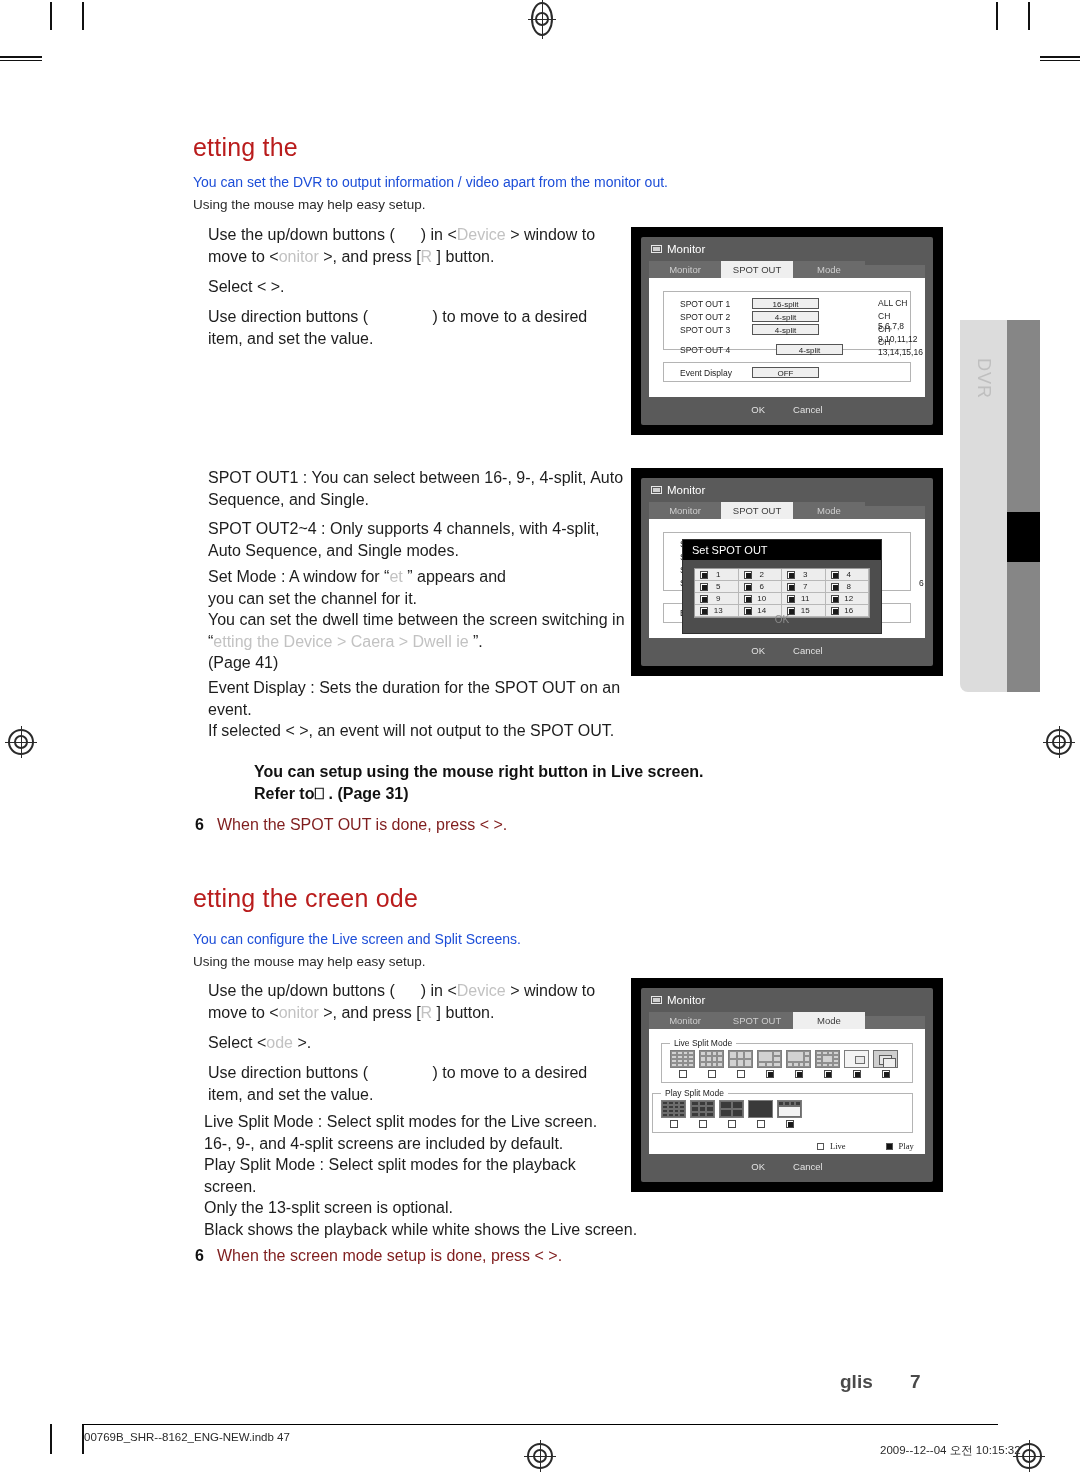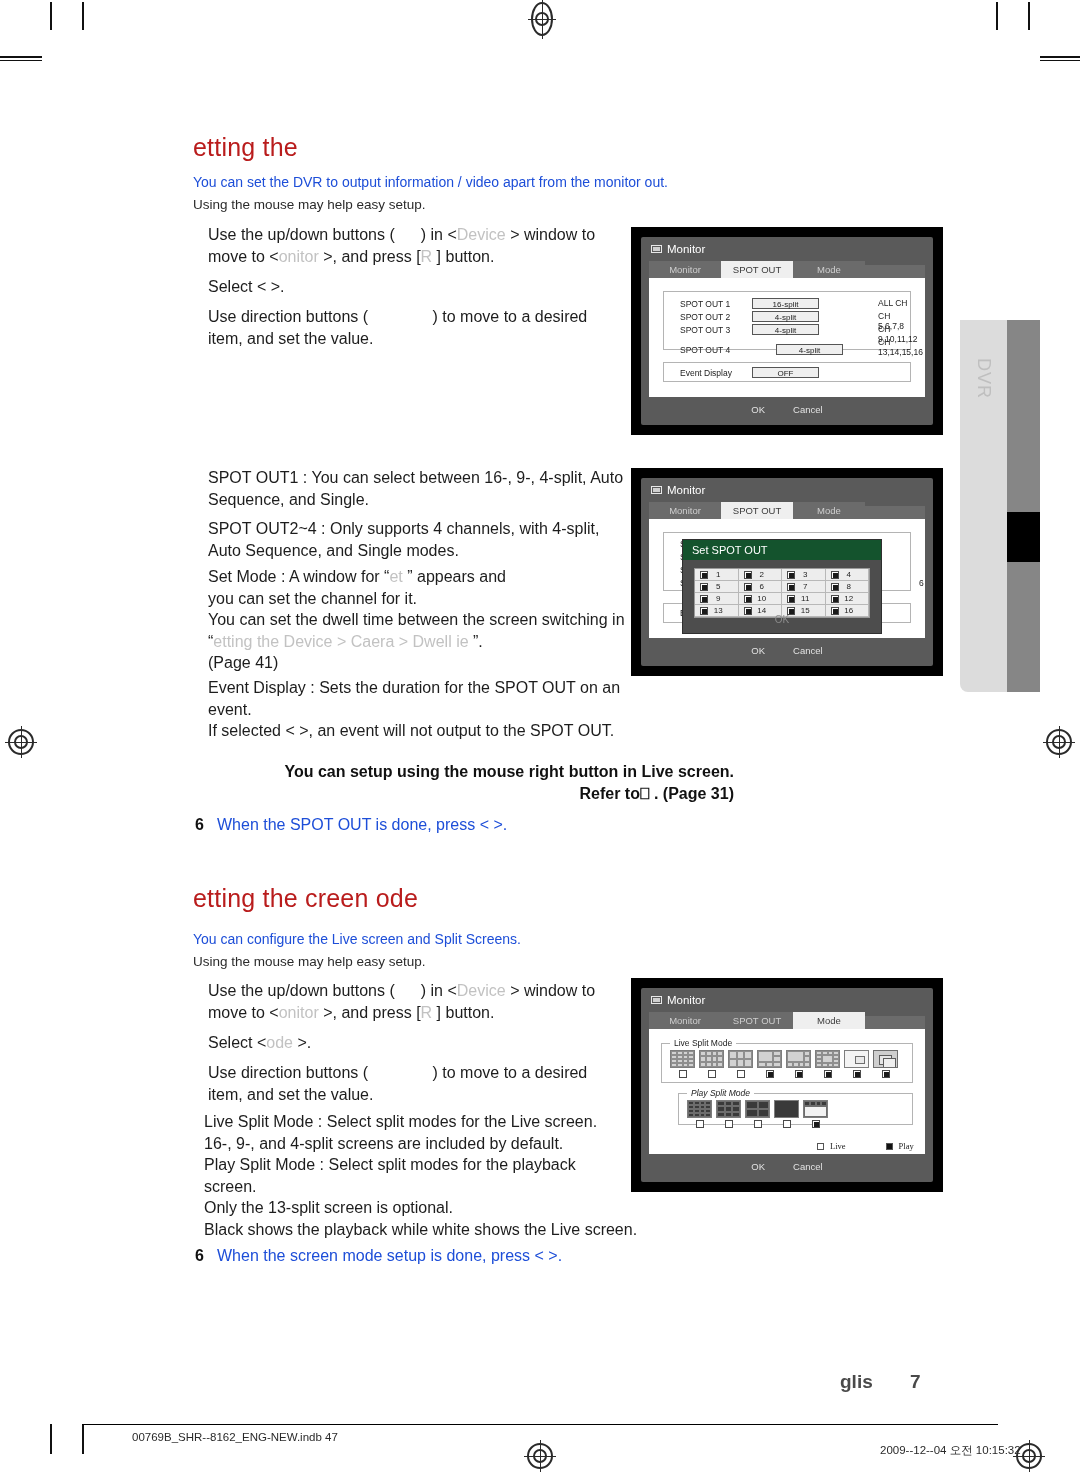--- a/index.html
+++ b/index.html
@@ -54,21 +54,21 @@
     font-size:16px; line-height:21.5px; color:#1d1d1d;
   }
   .fade { color:#c2c2c2; }
   .note-bold {
     position:absolute;
     font-size:16px; line-height:22px; font-weight:bold; color:#111;
   }
   .stepnum {
     position:absolute; font-size:16px; font-weight:bold; color:#111;
   }
-  .stepline { position:absolute; font-size:16px; color:#1d4ed8; }
+  .stepline { position:absolute; font-size:16px; color:#7f1d1d; }
 
   
   .side-tab { position:absolute; }
   .side-tab .light {
     position:absolute; left:0; top:0; width:47px; height:372px;
     background:#dcdcdc; border-radius:0 0 0 8px;
   }
   .side-tab .dark {
     position:absolute; left:47px; top:0; width:33px; height:372px;
     background:#868686;
@@ -152,21 +152,21 @@
   }
   .so-ch { position:absolute; left:214px; font-size:8.5px; color:#222; }
 
   
   .modal {
     position:absolute; background:#4d4d4d;
     border:1px solid #2f2f2f; box-sizing:border-box;
   }
   .modal-title {
     height:20px; line-height:20px; padding-left:9px;
-    background:#14532d; color:#fff; font-size:11px;
+    background:#000000; color:#fff; font-size:11px;
   }
   .ch-grid {
     position:absolute; left:11px; top:28px; right:11px;
     background:#ededed; border:1px solid #9a9a9a;
     display:grid; grid-template-columns:repeat(4,1fr);
     box-sizing:border-box;
   }
   .ch-cell {
     height:12px; display:flex; align-items:center; gap:5px;
     border-right:1px solid #b8b8b8; border-bottom:1px solid #b8b8b8;
@@ -319,21 +319,21 @@
     <span>“</span><span class="fade">etting the Device</span><span class="fade">   &gt; </span><span class="fade">Caera</span><span class="fade">   &gt; </span><span class="fade">Dwell ie</span><span>              ”.</span><br>
     <span>(Page 41)</span>
   </div>
 
   <div class="step-text" style="left:208px;top:677px;width:440px;">
     <span>Event Display : Sets the duration for the SPOT OUT on an</span><br>
     <span>event.</span><br>
     <span>If selected &lt;</span><span>      &gt;, an event will not output to the SPOT OUT.</span>
   </div>
 
-  <div class="note-bold" style="left:254px;top:761px;width:480px;text-align:right;">
+  <div class="note-bold" style="left:254px;top:761px;width:480px;">
     <span>You can setup using the mouse right button in Live screen.</span><br>
     <span>Refer t</span><span>o⎕</span><span>         . (Page 31)</span>
   </div>
 
   <div class="stepnum" style="left:195px;top:816px;">6</div>
   <div class="stepline" style="left:217px;top:816px;">When the SPOT OUT is done, press &lt;     &gt;.</div>
 
   <h2 class="sec-title" style="left:193px;top:884px;">etting the creen ode</h2>
 
   <div class="body-text" style="left:193px;top:927px;width:600px;">You can configure the Live screen and Split Screens.</div>
@@ -641,21 +641,21 @@
               <div class="sp-ico pip" style="background:#f4f4f4;"></div>
               <div class="chk on"></div>
             </div>
             <div class="icon-col">
               <div class="sp-ico seq"></div>
               <div class="chk on"></div>
             </div>
           </div>
         </div>
 
-        <div class="fieldset" style="left:29px;top:64px;right:12px;height:32px;font-style:italic;">
+        <div class="fieldset" style="left:3px;top:64px;right:12px;height:40px;">
           <div class="legend">Play Split Mode</div>
           <div class="icon-row" style="top:6px;">
             <div class="icon-col">
               <div class="sp-ico dark" style="grid-template-columns:repeat(4,1fr);grid-template-rows:repeat(4,1fr);">
                 <i></i>
                   <i></i>
                   <i></i>
                   <i></i>
                   <i></i>
                   <i></i>
@@ -728,16 +728,16 @@
         <span>OK</span>
         <span>Cancel</span>
       </div>
     </div>
   </div>
 
   <div class="page-label" style="left:840px;top:1371px;">glis</div>
   <div class="page-num" style="left:910px;top:1371px;">7</div>
 
   <div class="foot-rule" style="left:82px;top:1424px;width:916px;"></div>
-  <div class="foot-file" style="left:84px;top:1431px;padding-left:48px;">00769B_SHR--8162_ENG-NEW.indb   47</div>
+  <div class="foot-file" style="left:84px;top:1431px;">00769B_SHR--8162_ENG-NEW.indb   47</div>
   <div class="foot-date" style="left:880px;top:1443px;">2009--12--04   오전 10:15:32</div>
 
 </div>
 
 </body></html>

